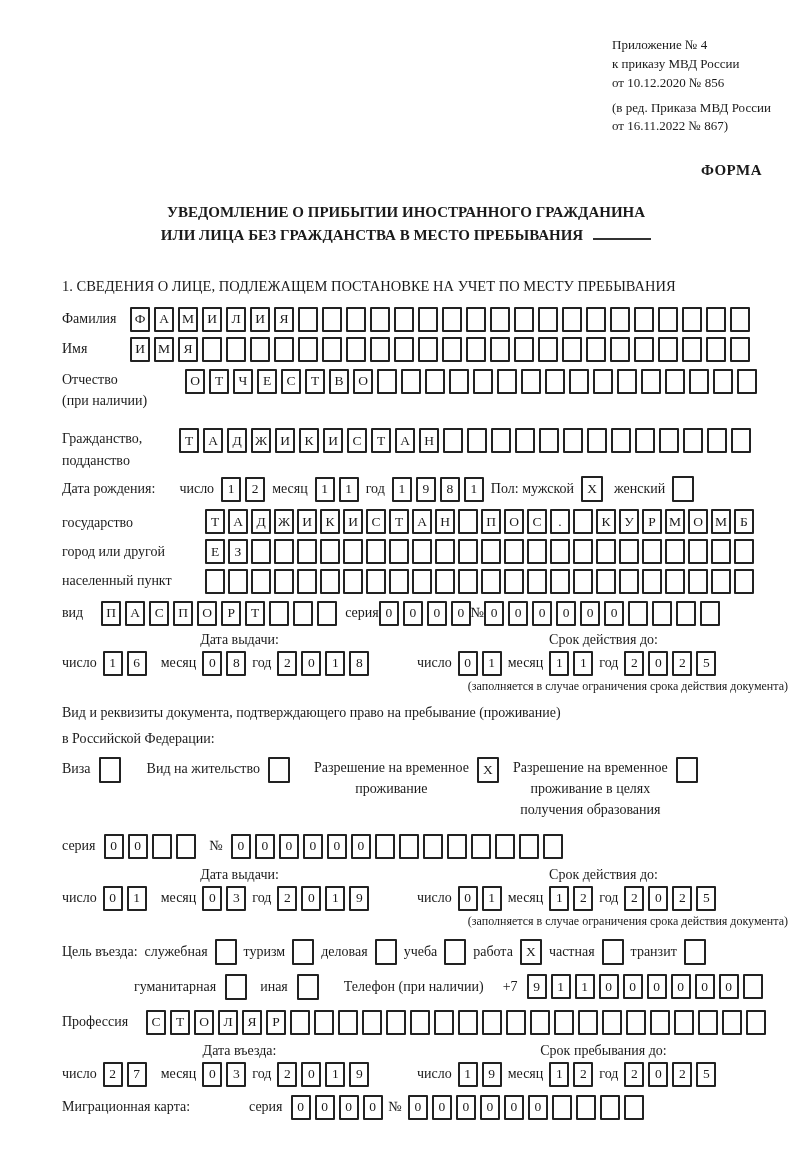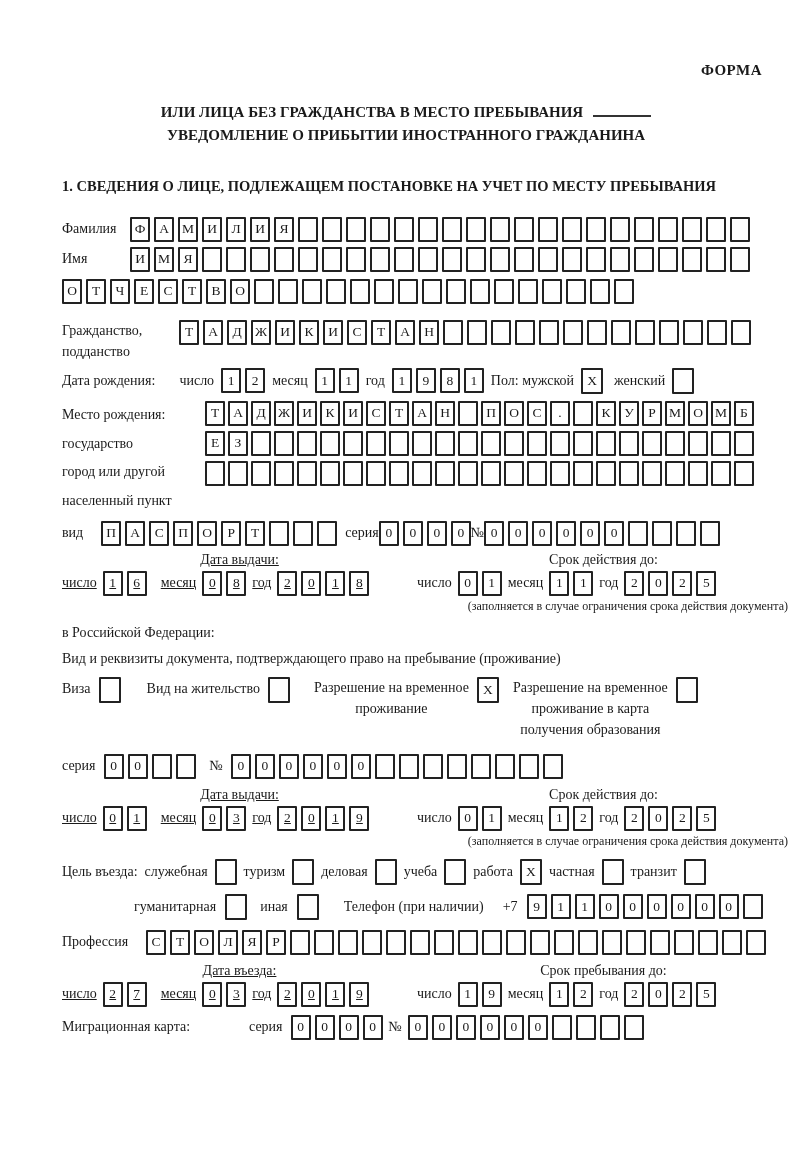--- a/index.html
+++ b/index.html
@@ -12,21 +12,21 @@
   .page { position:relative; width:800px; height:1163px; padding:36px 10px 0 62px; }
 
   
   .hdr { margin-left:550px; font-size:13px; line-height:1.45; }
   .hdr .block2 { margin-top:6px; }
   .forma { text-align:right; padding-right:28px; font-weight:bold; font-size:15px; margin-top:26px; letter-spacing:.5px; }
 
   
   .title { text-align:center; font-weight:bold; font-size:15px; line-height:1.55; margin-top:22px; margin-right:40px; }
   .blank-line { display:inline-block; width:58px; border-bottom:2px solid #333; height:14px; margin-left:10px; }
-  .sect { font-weight:bold; font-size:14.5px; margin-top:30px; margin-bottom:22px; }
+  .sect { font-weight:normal; font-size:14.5px; margin-top:30px; margin-bottom:12px; }
 
   
   .row { display:flex; align-items:center; margin-bottom:5px; }
   .lbl { flex:none; }
   .lblcol { flex:none; line-height:1.55; }
   .cells { display:flex; gap:4px; flex:none; }
   .cells.tight { gap:3px; }
   .cell {
     width:20px; height:25px; flex:none;
     border:2px solid #222; border-radius:1px;
@@ -34,21 +34,21 @@
     font-size:13.5px; background:#fff;
   }
   .cb { width:22px; height:26px; }
 
   .w68 { width:68px; } .w123 { width:123px; } .w117 { width:117px; } .w143 { width:143px; }
 
   .center-b { text-align:center; font-weight:bold; margin:8px 0 4px 0; }
 
   
   .dates { display:flex; margin-bottom:2px; }
-  .dcol-l { width:355px;text-decoration:underline; }
+  .dcol-l { width:355px; }
   .dcol-r { flex:1; }
   .dhead { text-align:center; margin-bottom:3px; }
   .dfields { display:flex; align-items:center; gap:6px; }
   .note { font-size:12px; text-align:right; margin-top:3px; margin-right:2px; }
 
   .intro { line-height:1.9; margin-top:6px; }
 
   
   .opts { display:flex; align-items:flex-start; margin-top:4px; margin-bottom:10px; }
   .opt { display:flex; align-items:flex-start; gap:8px; }
@@ -58,25 +58,34 @@
   .purpose { display:flex; align-items:center; gap:7px; margin-top:10px; flex-wrap:nowrap; }
   .purpose2 { display:flex; align-items:center; gap:9px; margin-top:9px; margin-left:72px; }
 
   .mig { display:flex; align-items:center; margin-top:8px; }
 </style>
 </head>
 <body>
 
 <div class="page">
 
+  <div class="hdr">
+    <div>Приложение № 4</div>
+    <div>к приказу МВД России</div>
+    <div>от 10.12.2020 № 856</div>
+    <div class="block2">
+      <div>(в ред. Приказа МВД России</div>
+      <div>от 16.11.2022 № 867)</div>
+    </div>
+  </div>
   <div class="forma">ФОРМА</div>
 
   <div class="title">
+    <div>УВЕДОМЛЕНИЕ О ПРИБЫТИИ ИНОСТРАННОГО ГРАЖДАНИНА</div>
     <div><span>ИЛИ ЛИЦА БЕЗ ГРАЖДАНСТВА В МЕСТО ПРЕБЫВАНИЯ</span><span class="blank-line"></span></div>
-    <div>УВЕДОМЛЕНИЕ О ПРИБЫТИИ ИНОСТРАННОГО ГРАЖДАНИНА</div>
   </div>
 
   <div class="sect">1. СВЕДЕНИЯ О ЛИЦЕ, ПОДЛЕЖАЩЕМ ПОСТАНОВКЕ НА УЧЕТ ПО МЕСТУ ПРЕБЫВАНИЯ</div>
 
   <div class="row">
     <div class="lbl w68">Фамилия</div>
     <div class="cells">
         <span class="cell">Ф</span>
         <span class="cell">А</span>
         <span class="cell">М</span>
@@ -132,20 +141,24 @@
         <span class="cell"></span>
         <span class="cell"></span>
         <span class="cell"></span>
         <span class="cell"></span>
         <span class="cell"></span>
         <span class="cell"></span>
       </div>
   </div>
 
   <div class="row" style="align-items:flex-start; margin-top:7px;">
+    <div class="lblcol w123">
+      <div>Отчество</div>
+      <div>(при наличии)</div>
+    </div>
     <div class="cells">
         <span class="cell">О</span>
         <span class="cell">Т</span>
         <span class="cell">Ч</span>
         <span class="cell">Е</span>
         <span class="cell">С</span>
         <span class="cell">Т</span>
         <span class="cell">В</span>
         <span class="cell">О</span>
         <span class="cell"></span>
@@ -225,21 +238,20 @@
         <span class="cell cb">X</span>
       </div>
     <span style="margin-left:4px;">женский</span>
     <div class="cells">
         <span class="cell cb"></span>
       </div>
   </div>
 
   <div class="row" style="align-items:flex-start; margin-top:7px;">
     <div class="lblcol w143" style="line-height:2.05;">
-      <div>Место рождения:</div>
       <div>государство</div>
       <div>город или другой</div>
       <div>населенный пункт</div>
     </div>
     <div>
       <div class="cells tight" style="margin-bottom:5px;">
           <span class="cell">Т</span>
           <span class="cell">А</span>
           <span class="cell">Д</span>
           <span class="cell">Ж</span>
@@ -398,22 +410,22 @@
             <span class="cell">0</span>
             <span class="cell">2</span>
             <span class="cell">5</span>
           </div>
       </div>
       <div class="note">(заполняется в случае ограничения срока действия документа)</div>
     </div>
   </div>
 
   <div class="intro">
+    <div>Вид и реквизиты документа, подтверждающего право на пребывание (проживание)</div>
     <div>в Российской Федерации:</div>
-    <div>Вид и реквизиты документа, подтверждающего право на пребывание (проживание)</div>
   </div>
 
   <div class="opts">
     <div class="opt">
       <span style="padding-top:4px;">Виза</span>
       <div class="cells">
           <span class="cell cb"></span>
         </div>
     </div>
     <div class="gap1"></div>
@@ -430,21 +442,21 @@
         <div>проживание</div>
       </div>
       <div class="cells">
           <span class="cell cb">X</span>
         </div>
     </div>
     <div class="gap3"></div>
     <div class="opt">
       <div class="txt">
         <div>Разрешение на временное</div>
-        <div>проживание в карта</div>
+        <div>проживание в целях</div>
         <div>получения образования</div>
       </div>
       <div class="cells">
           <span class="cell cb"></span>
         </div>
     </div>
   </div>
 
   <div class="row" style="gap:8px; margin-top:14px;">
     <span>серия</span>

